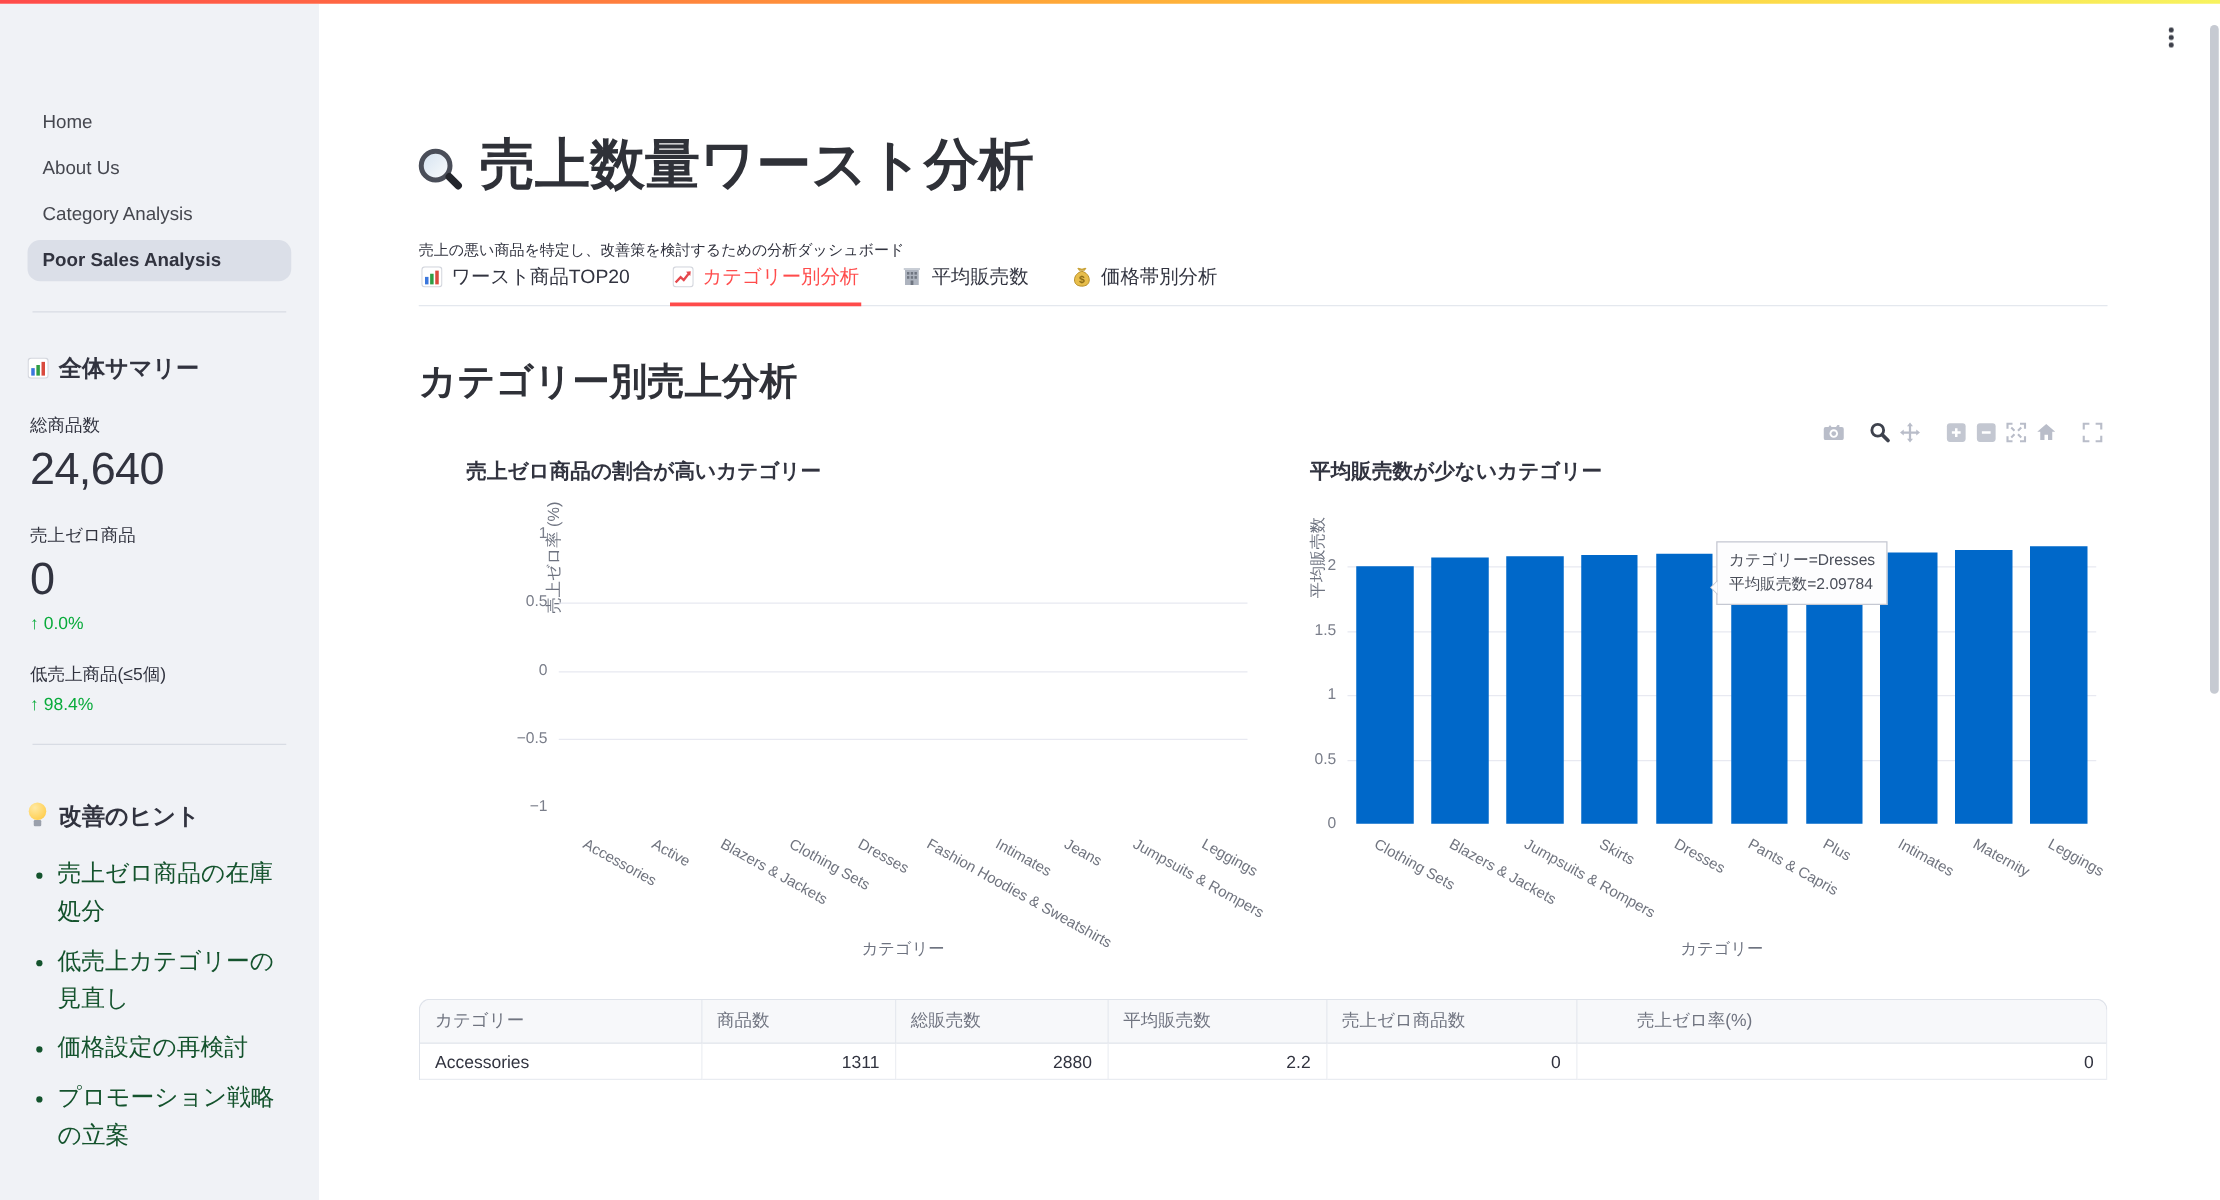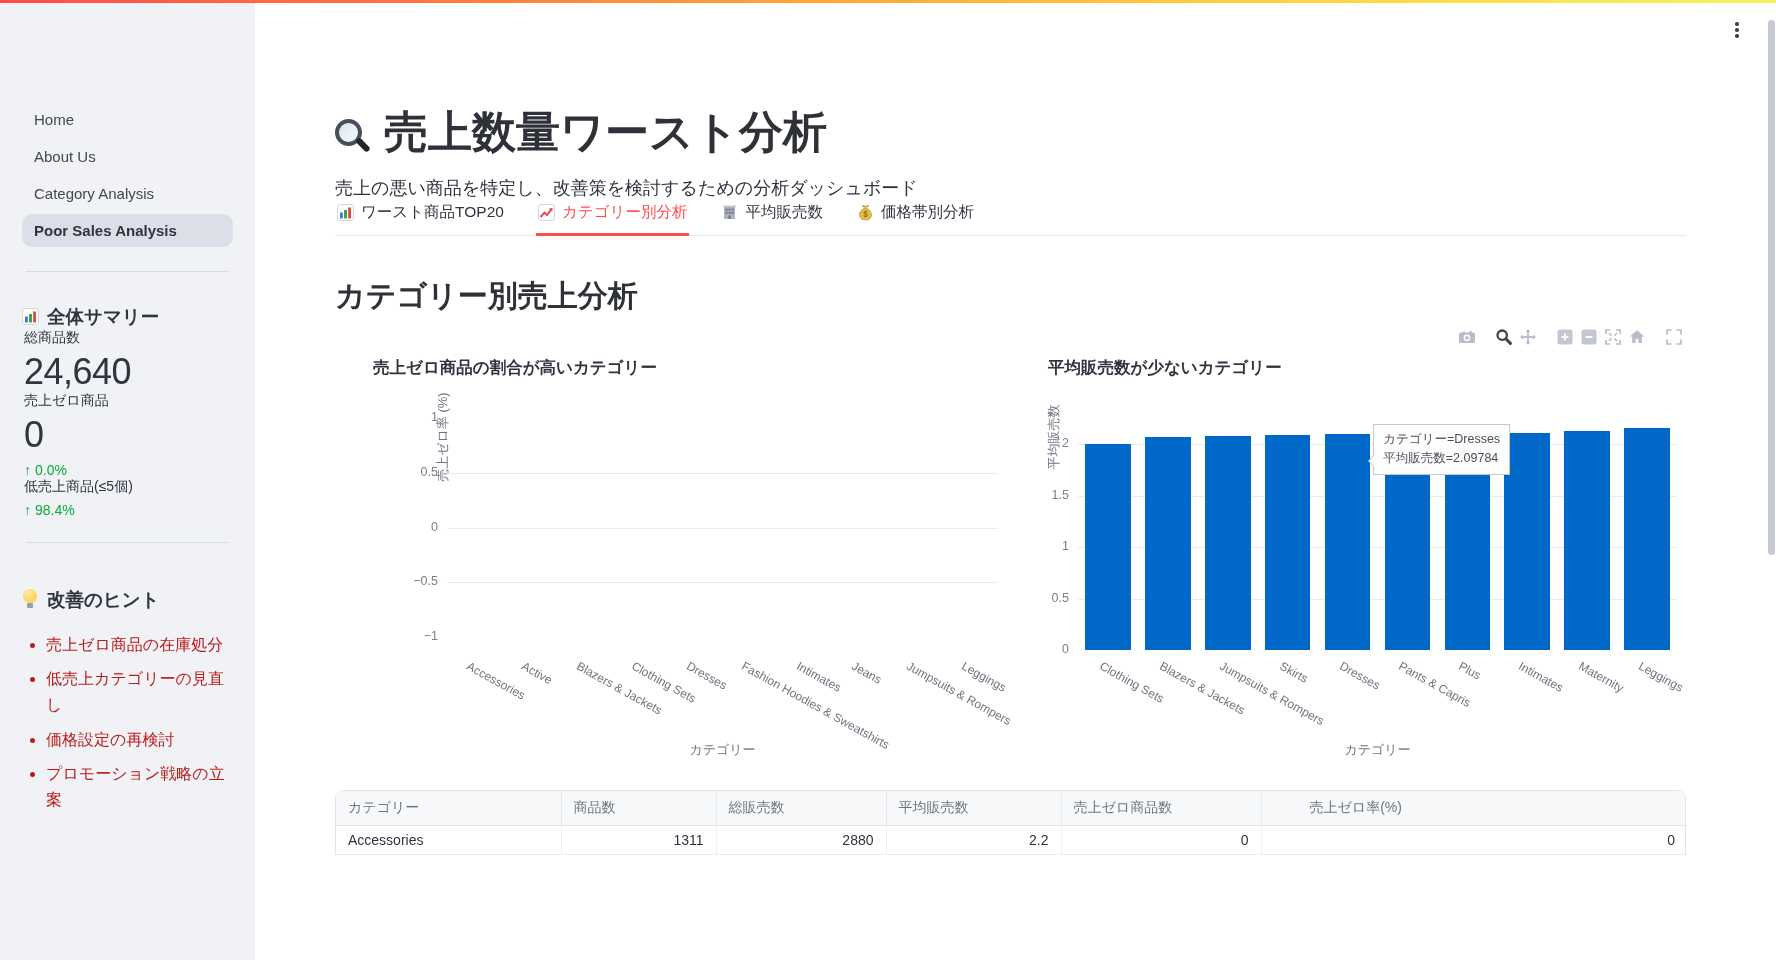--- a/index.html
+++ b/index.html
@@ -6,33 +6,33 @@
   html,body { width:1776px; height:960px; overflow:hidden; background:#fff;
     font-family:"Liberation Sans","DejaVu Sans",sans-serif; color:#31333f; }
 
   
   .deco-bar { position:fixed; top:0; left:0; width:100%; height:3px; z-index:50;
     background:linear-gradient(90deg,#ff4b4b 0%,#ff6e41 20%,#ffa337 45%,#ffcf3f 70%,#f7f35f 100%); }
 
   
   .sidebar { position:fixed; left:0; top:3px; width:255px; height:957px;
     background:#f0f2f6; padding:0 22px 0 22px; z-index:10; }
-  .nav { margin-top:100px; list-style:none; }
+  .nav { margin-top:78px; list-style:none; }
   .nav-item { font-size:15px; color:#45474f; padding:8px 12px; margin-bottom:4px;
     border-radius:10px; cursor:pointer; }
   .nav-item.active { background:#dbdfe8; color:#31333f; font-weight:700; }
   .sb-divider { border:none; border-top:1px solid #d8dce4; margin:24px 4px 0 4px; }
   .sb-title { margin-top:32px; font-size:18.5px; font-weight:700; display:flex; align-items:center; gap:8px; }
-  .metric { padding-left:2px; }
+  .metric { margin-top:25px; padding-left:2px; }
   .metric-label { font-size:14px; color:#31333f; }
   .metric-value { font-size:36px; font-weight:400; line-height:1.15; margin-top:4px; letter-spacing:-0.5px; }
   .metric-delta { margin-top:6px; font-size:14px; color:#09ab3b; display:flex; align-items:center; gap:4px; }
   .tips-title { margin-top:44px; font-size:18.5px; font-weight:700; display:flex; align-items:center; gap:9px; }
   .tips-list { margin:20px 0 0 24px; }
-  .tips-list li { font-size:16px; line-height:1.6; margin-bottom:9px; color:#b91c1c; }
+  .tips-list li { font-size:19px; line-height:1.6; margin-bottom:9px; color:#14532d; }
 
   
   .mini-chart-icon { width:17px; height:17px; display:inline-block; flex:none; }
   .bulb-icon { width:16px; height:20px; position:relative; display:inline-block; flex:none; }
   .bulb-icon .globe { position:absolute; top:0; left:1px; width:14px; height:14px; border-radius:50%;
     background:radial-gradient(circle at 35% 30%, #ffe9a3, #ffd158 70%, #f3b93c); }
   .bulb-icon .base { position:absolute; left:5px; bottom:1px; width:6px; height:5px; background:#9aa0ab; border-radius:1px; }
 
   
   .main { margin-left:255px; padding:0 0 0 80px; width:1521px; position:relative; }
@@ -41,21 +41,21 @@
   .menu-dots i { width:3.6px; height:3.6px; border-radius:50%; background:#3d404a; }
   .scroll-thumb { position:fixed; right:1px; top:20px; width:7px; height:535px;
     background:#c6cad2; border-radius:4px; }
 
   .page-title { margin-top:110px; font-size:44px; font-weight:700; line-height:1;
     display:flex; align-items:center; gap:14px; color:#2f3138; }
   .lens { width:27px; height:27px; border:4.5px solid #4a4e59; border-radius:50%;
     background:linear-gradient(135deg,#d7e4f1,#f8fafc); position:relative; flex:none; margin-right:8px; }
   .lens::after { content:''; position:absolute; width:16px; height:6px; background:#23252c;
     border-radius:3px; transform:rotate(45deg); right:-13px; bottom:-6px; }
-  .subtitle { margin-top:22px; font-size:18px; color:#31333f; }
+  .subtitle { margin-top:38px; font-size:12px; color:#31333f; }
 
   .tabbar { display:flex; gap:30px; border-bottom:1px solid #e4e8ee; width:1351px; }
   .tab { display:flex; align-items:center; gap:7px; font-size:15.5px; padding:2px 2px 10px 2px;
     cursor:pointer; color:#31333f; border-bottom:3px solid transparent; margin-bottom:-1px; }
   .tab.active { color:#ff4b4b; border-bottom-color:#ff4b4b; }
   .ticon { width:17px; height:17px; flex:none; display:inline-block; }
 
   .section-title { margin-top:40px; font-size:30px; font-weight:700; color:#2f3138; }
 
   .charts-row { display:flex; width:1351px; margin-top:2px; }

